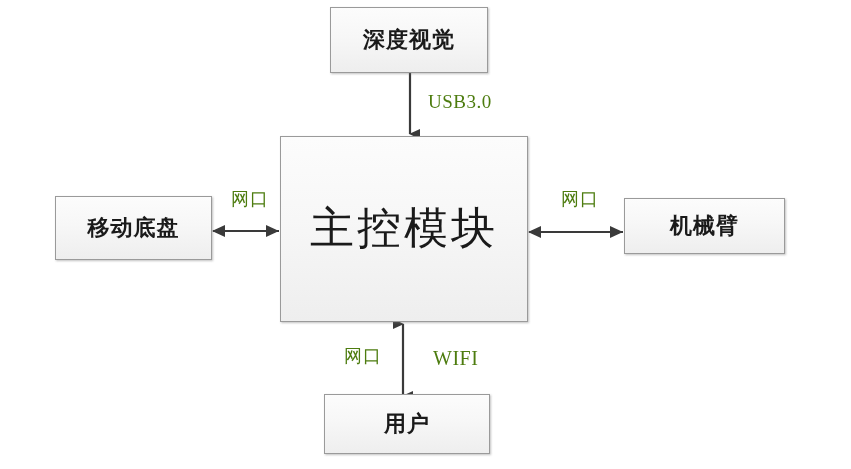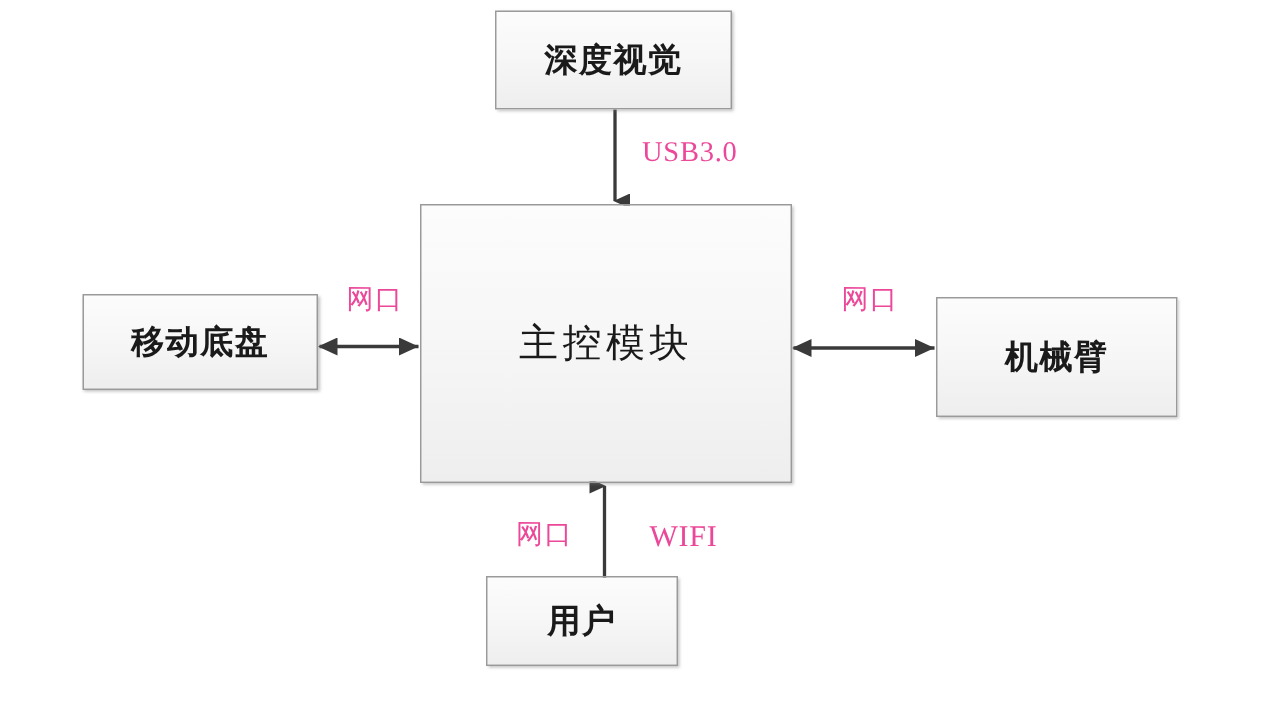--- a/index.html
+++ b/index.html
@@ -33,48 +33,48 @@
   .node-label {
     font-family: "Liberation Serif", "DejaVu Serif", serif;
     font-weight: bold;
     font-size: 22px;
     letter-spacing: 1px;
     line-height: 1;
     white-space: nowrap;
   }
   .node.main .node-label {
     font-weight: normal;
-    font-size: 26px;
+    font-size: 44px;
     letter-spacing: 3px;
   }
 
   
   #node-vision  { left: 330px; top: 7px;   width: 158px; height: 66px; justify-content: center; }
   #node-main    { left: 280px; top: 136px; width: 248px; height: 186px; }
   #node-chassis { left: 55px;  top: 196px; width: 157px; height: 64px; }
-  #node-arm     { left: 624px; top: 198px; width: 161px; height: 80px; }
-  #node-user    { left: 324px; top: 384px; width: 128px; height: 60px; }
+  #node-arm     { left: 624px; top: 198px; width: 161px; height: 56px; }
+  #node-user    { left: 324px; top: 394px; width: 166px; height: 60px; }
 
   
   #wires {
     position: absolute;
     left: 0;
     top: 0;
     width: 851px;
     height: 469px;
     pointer-events: none;
   }
 
   
   .edge-label {
     position: absolute;
     font-family: "Liberation Serif", "DejaVu Serif", serif;
     font-weight: normal;
     font-size: 18px;
-    color: #ec4899;
+    color: #4d7c0f;
     white-space: nowrap;
     line-height: 1;
   }
   #label-usb      { left: 428px; top: 92px;  font-size: 19px; letter-spacing: 0.5px; }
   #label-net-left { left: 231px; top: 190px; letter-spacing: 1px; }
   #label-net-right{ left: 561px; top: 190px; letter-spacing: 1px; }
   #label-net-bot  { left: 344px; top: 347px; letter-spacing: 1px; }
   #label-wifi     { left: 433px; top: 348px; font-size: 20px; letter-spacing: 0.5px; }
 </style>
 </head>

